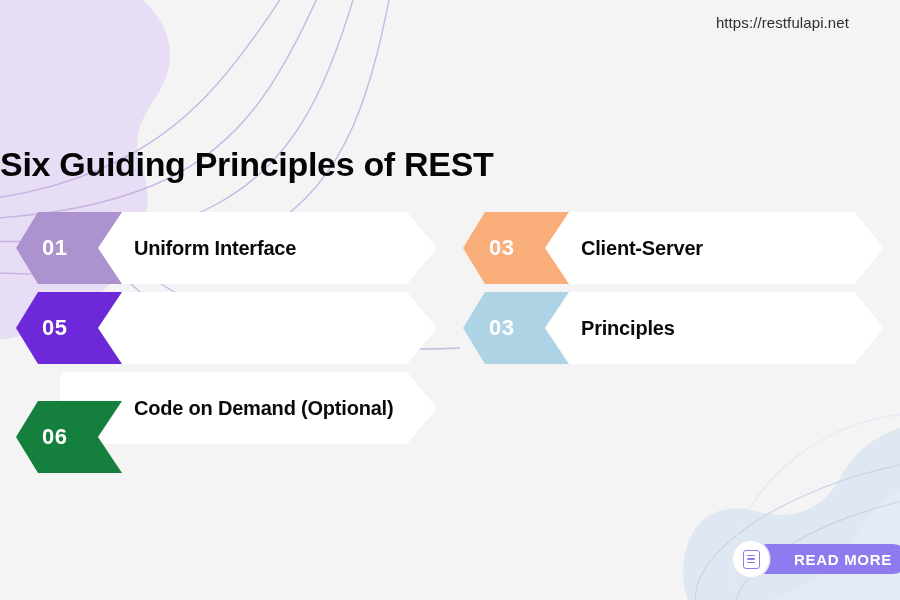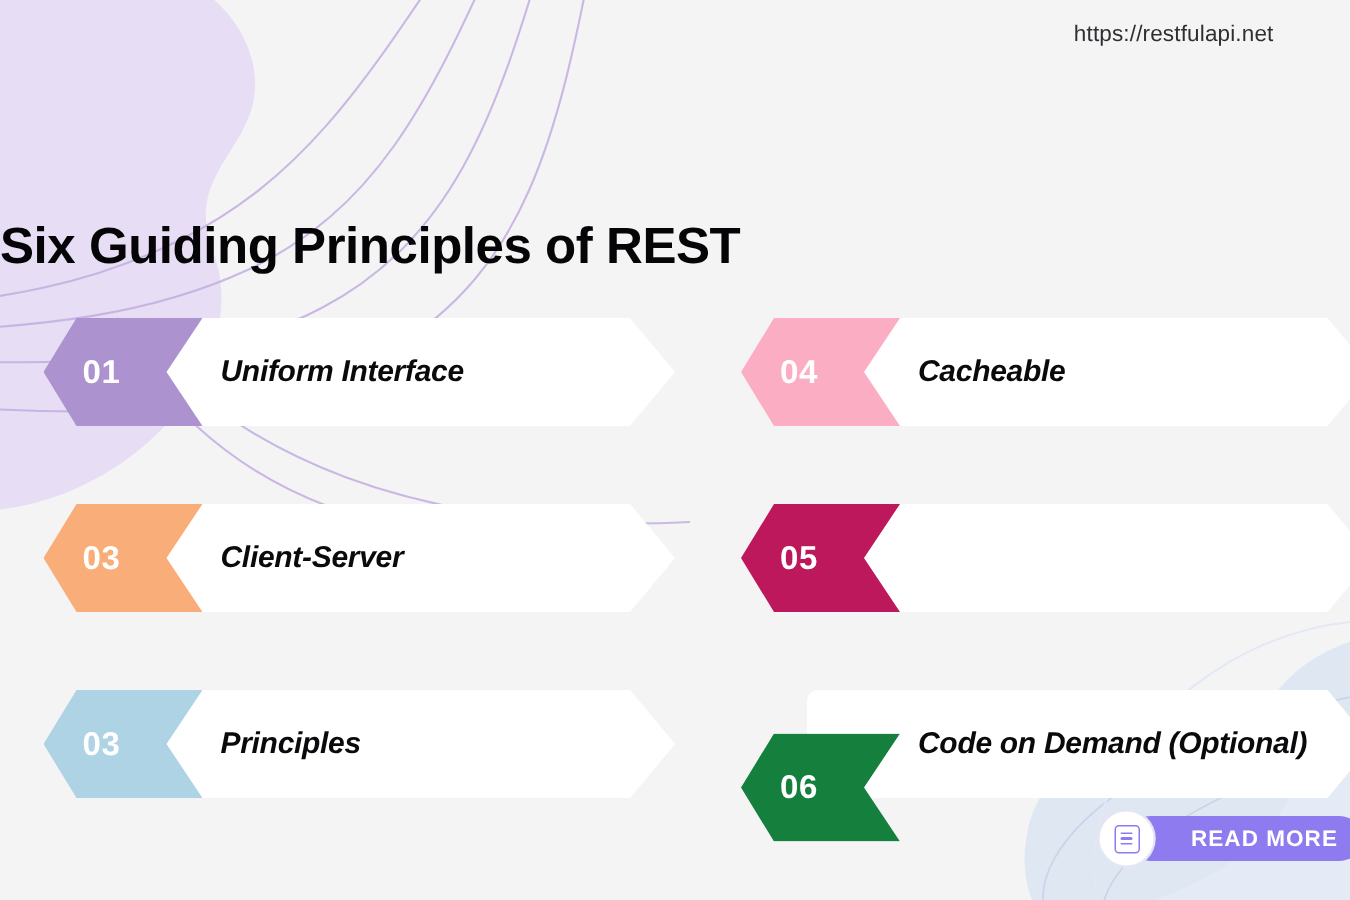--- a/index.html
+++ b/index.html
@@ -50,28 +50,27 @@
     font-size: 34px;
     font-weight: bold;
     color: #050507;
     letter-spacing: -0.3px;
   }
 
   
   .grid {
     position: absolute;
     top: 212px;
-    left: 29px;
+    left: 16px;
     width: 868px;
     display: grid;
     grid-template-columns: 421px 421px;
     grid-auto-rows: 80px;
     column-gap: 26px;
     row-gap: 0px;
-    gap: 44px;
   }
   .row {
     position: relative;
     height: 72px;
     align-self: start;
   }
 
   .banner {
     position: absolute;
     left: 0;
@@ -116,21 +115,20 @@
     left: 118px;
     top: 0;
     height: 72px;
     display: flex;
     align-items: center;
     font-size: 20px;
     font-weight: bold;
     color: #0a0a0c;
     letter-spacing: -0.2px;
     white-space: nowrap;
-    font-style: italic;
   }
 
   
   .read-more {
     position: absolute;
     left: 733px;
     top: 541px;
     height: 36px;
     display: flex;
     align-items: center;
@@ -225,44 +223,35 @@
     <div class="row">
       <div class="banner">
         <div class="banner-body"></div>
         <div class="badge" style="background: rgb(172, 146, 206);">
           <span class="badge-num">01</span>
         </div>
         <div class="banner-label">Uniform Interface</div>
       </div>
     </div>
 
-    <div class="row">
-      <div class="banner">
-        <div class="banner-body"></div>
-        <div class="badge" style="background: rgb(251, 174, 195);">
-          <span class="badge-num">04</span>
-        </div>
-        <div class="banner-label">Cacheable</div>
-      </div>
-    </div>
 
     <div class="row">
       <div class="banner">
         <div class="banner-body"></div>
         <div class="badge" style="background: rgb(249, 173, 120);">
           <span class="badge-num">03</span>
         </div>
         <div class="banner-label">Client-Server</div>
       </div>
     </div>
 
     <div class="row">
       <div class="banner">
         <div class="banner-body"></div>
-        <div class="badge" style="background: #be185d;">
+        <div class="badge" style="background: #6d28d9;">
           <span class="badge-num">05</span>
         </div>
       </div>
     </div>
 
     <div class="row">
       <div class="banner">
         <div class="banner-body"></div>
         <div class="badge" style="background: rgb(174, 211, 228);">
           <span class="badge-num">03</span>

